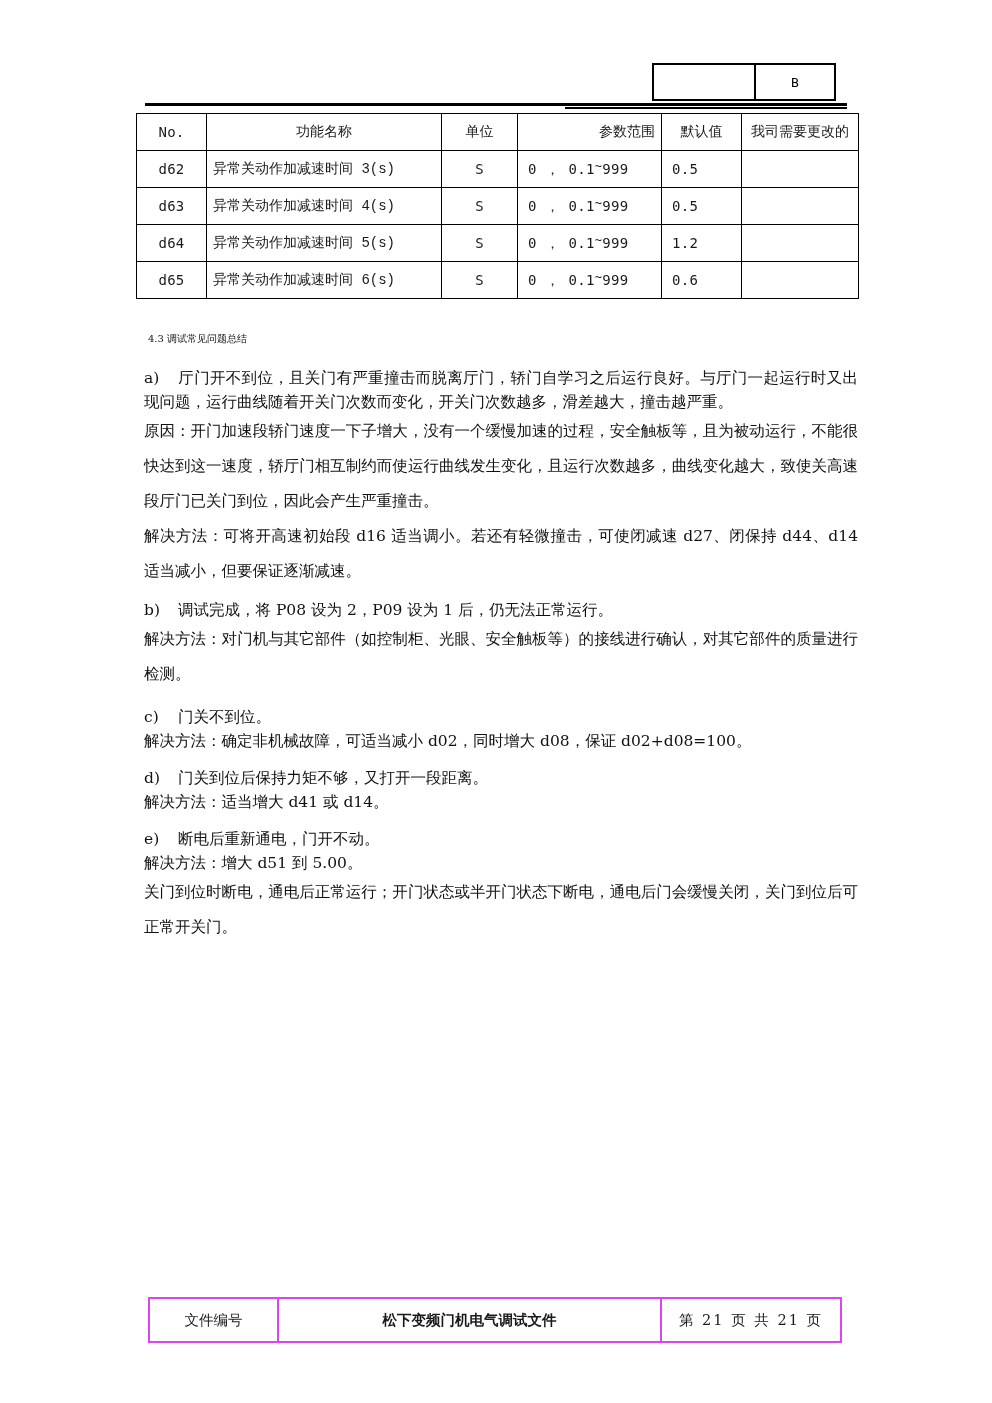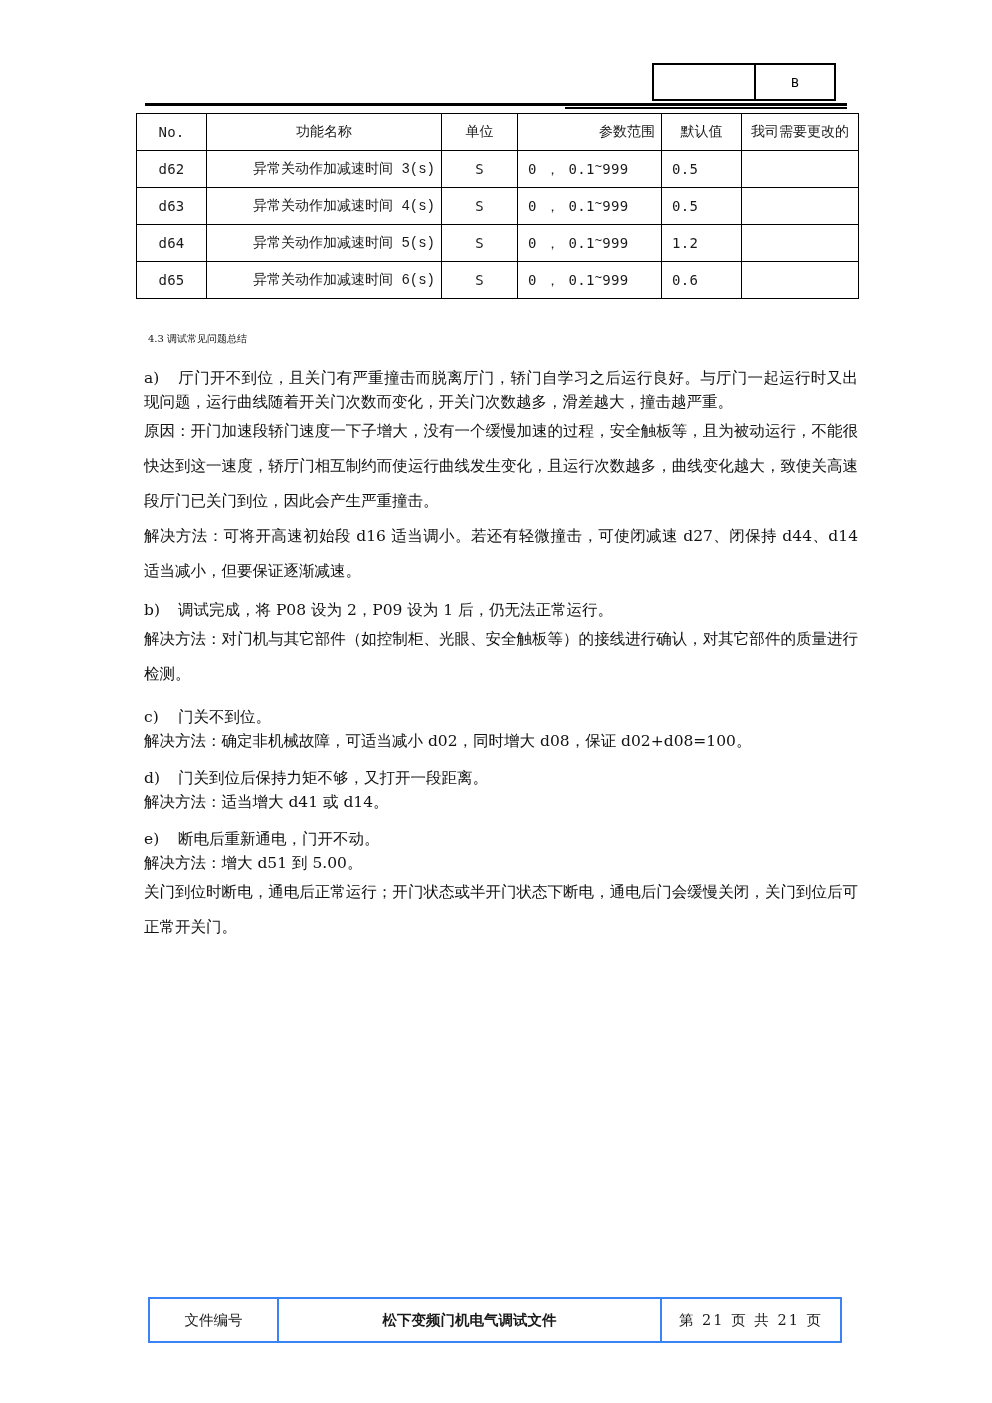--- a/index.html
+++ b/index.html
@@ -78,21 +78,21 @@
     height: 37px;
     padding: 0 6px;
     font-weight: normal;
     font-size: 14px;
     color: #1a1a1a;
     vertical-align: middle;
     box-sizing: border-box;
   }
   .param-table thead td { text-align: center; }
   .col-no    { width: 70px;  text-align: center; }
-  .col-name  { width: 235px; text-align: right;   }
+  .col-name  { width: 235px; text-align: left;   }
   .col-unit  { width: 76px;  text-align: center; }
   .col-range { width: 144px; text-align: left;   }
   .col-def   { width: 80px;  text-align: left;   }
   .col-chg   { width: 117px; text-align: left;   }
 
   .mono {
     font-family: "DejaVu Sans Mono", "Liberation Mono", monospace;
     font-size: 13.5px;
     letter-spacing: 0.3px;
   }
@@ -127,21 +127,21 @@
   
   .footer-table {
     position: absolute;
     left: 148px;
     top: 1297px;
     width: 692px;
     border-collapse: collapse;
     table-layout: fixed;
   }
   .footer-table td {
-    border: 2px solid #3b82f6;
+    border: 2px solid #d946ef;
     height: 44px;
     font-size: 14.5px;
     text-align: center;
     vertical-align: middle;
     box-sizing: border-box;
     color: #1a1a1a;
   }
   .ft-c1 { width: 129px; }
   .ft-c2 { width: 383px; font-weight: bold; }
   .ft-c3 { width: 180px; }

